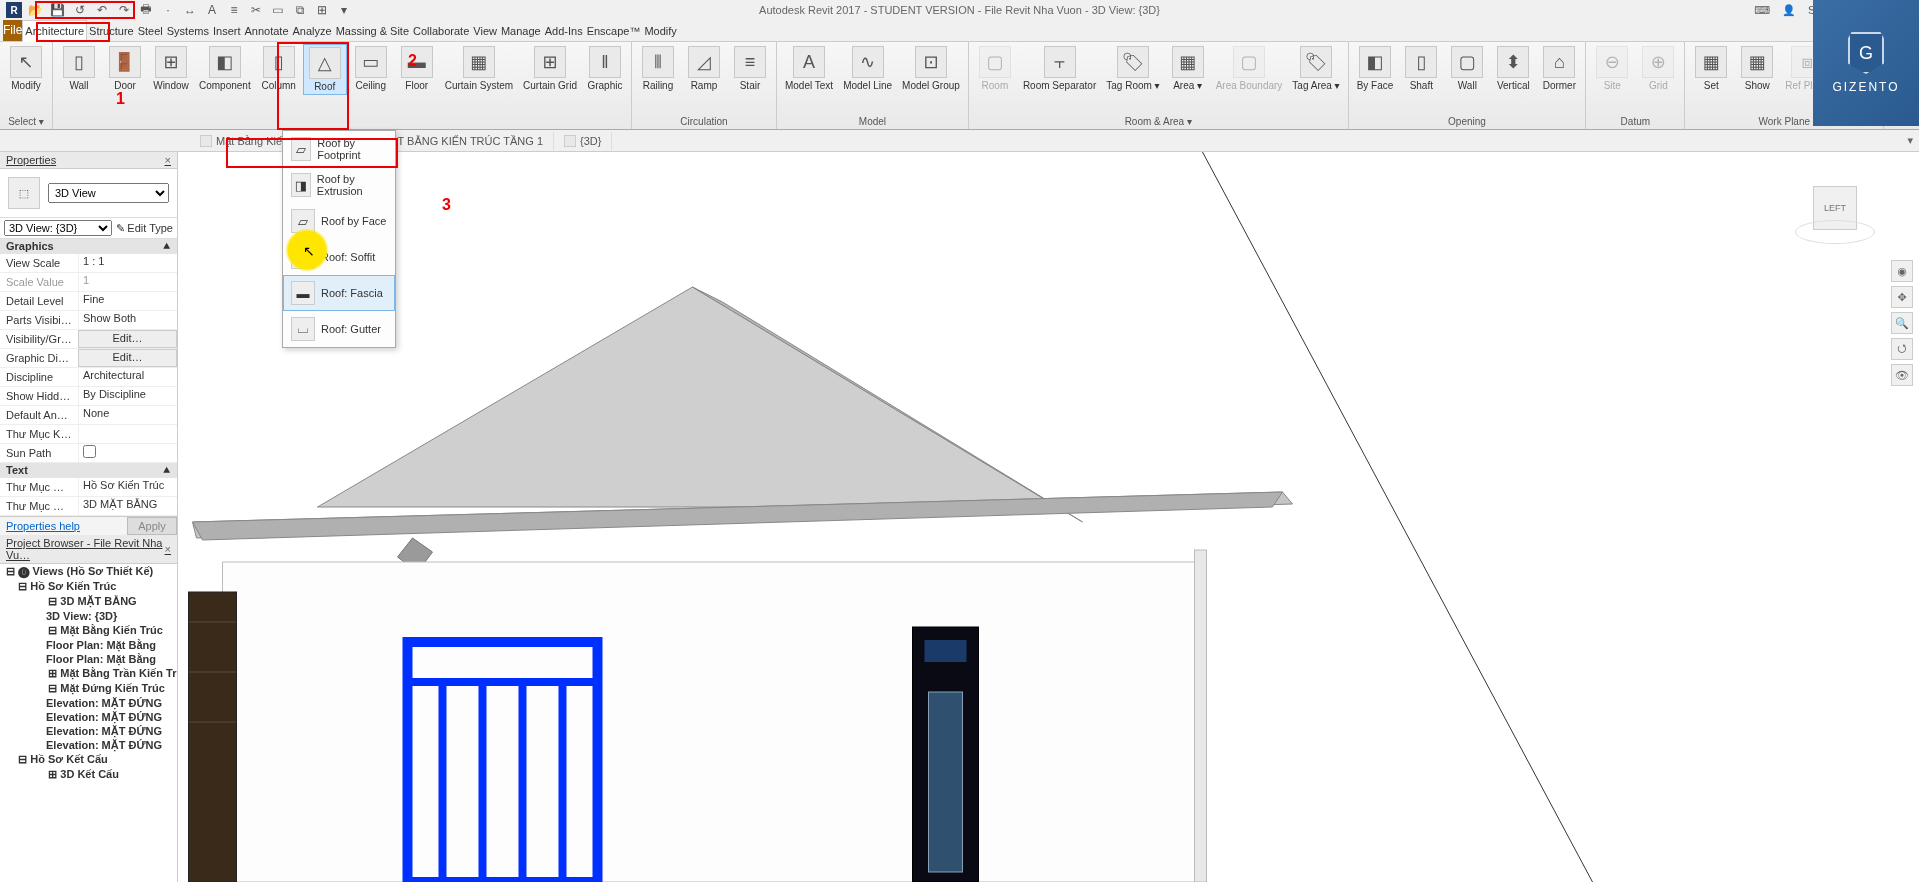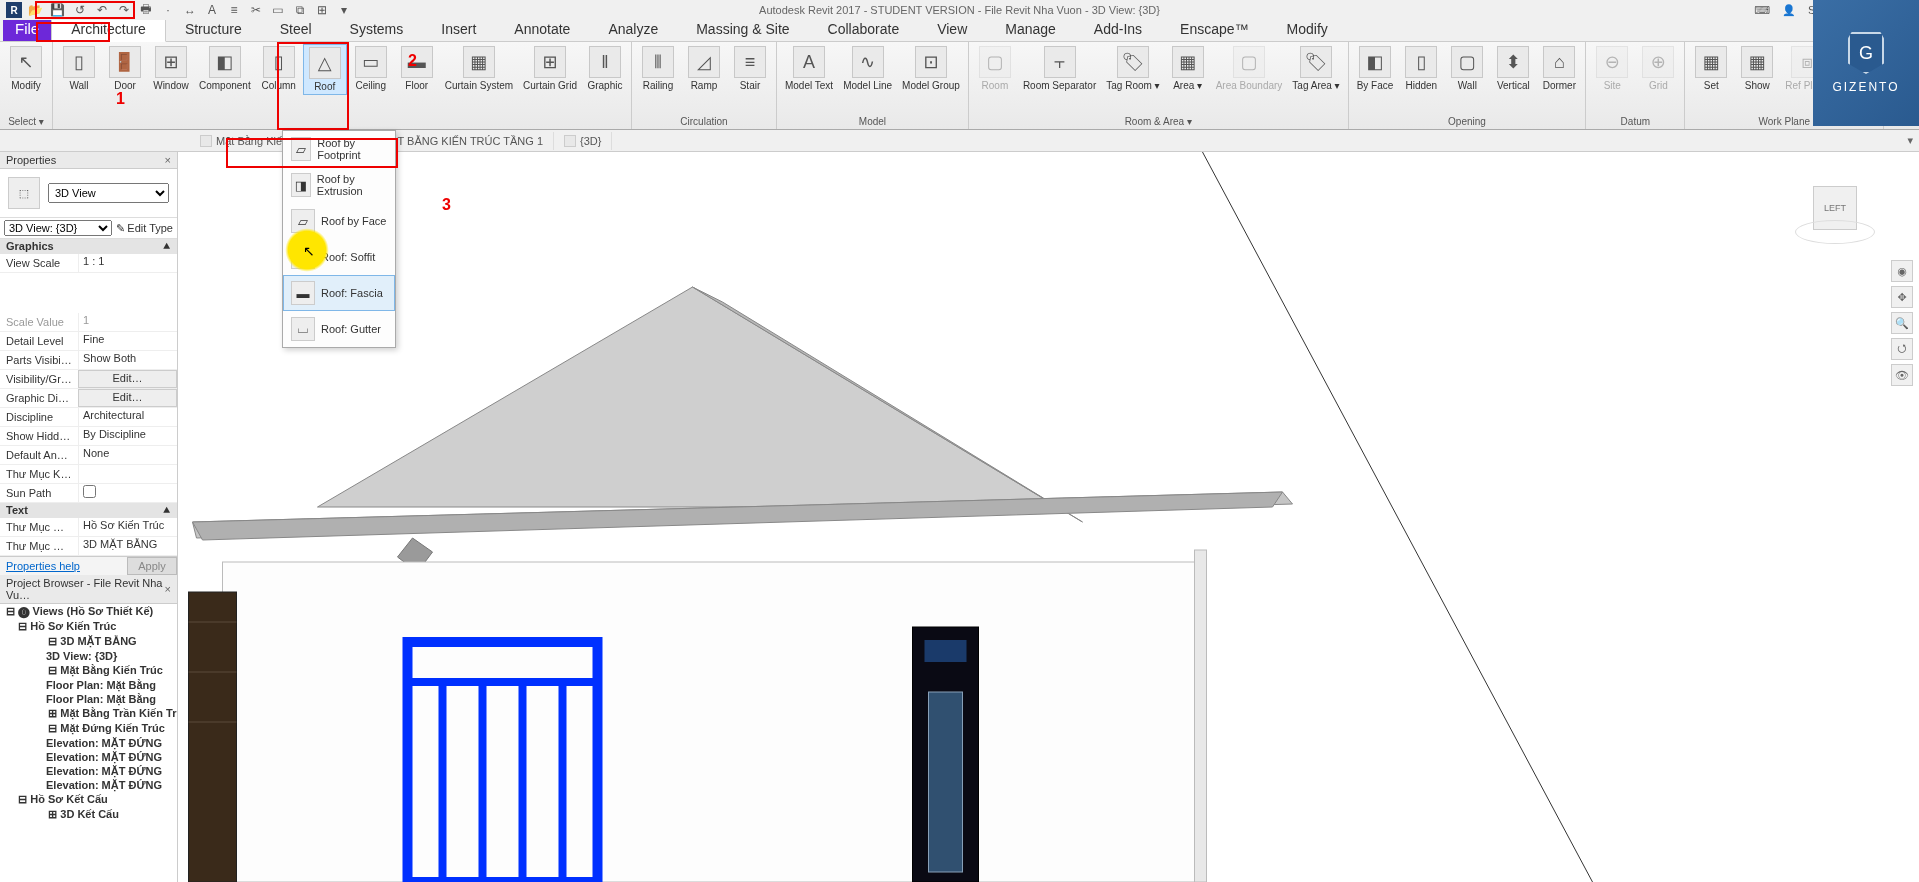--- a/index.html
+++ b/index.html
@@ -12,22 +12,22 @@
 .revit-logo { width:16px; height:16px; background:#1e3d6b; color:#fff; display:flex; align-items:center; justify-content:center; font-size:10px; font-weight:bold; }
 .title-text { position:absolute; left:50%; transform:translateX(-50%); color:#666; font-size:11px; }
 .title-right { position:absolute; right:10px; display:flex; align-items:center; gap:12px; font-size:11px; color:#555; }
 .title-right span { cursor:default; }
 
 
 .qat-highlight { position:absolute; border:2px solid #e00; top:1px; left:35px; width:100px; height:18px; pointer-events:none; }
 
 
 .ribbon-tabs { height:22px; background:#f0f0f0; display:flex; align-items:flex-end; padding-left:3px; border-bottom:1px solid #ccc; }
-.file-tab { background:#6d28d9; color:#fff; padding:4px 12px; font-size:15px; }
-.ribbon-tab { padding:4px 19px; font-size:14px; color:#333; cursor:default; }
+.file-tab { background:#a16207; color:#fff; padding:4px 0; font-size:12px; }
+.ribbon-tab { padding:4px 2px; font-size:11px; color:#333; cursor:default; }
 .ribbon-tab.active { background:#fff; border:1px solid #ccc; border-bottom:1px solid #fff; margin-bottom:-1px; }
 .tab-highlight { border:2px solid #e00; position:absolute; top:22px; left:36px; width:74px; height:20px; pointer-events:none; }
 
 
 .ribbon { height:88px; background:linear-gradient(#f7f7f7,#e9e9e9); display:flex; border-bottom:1px solid #aaa; position:relative; }
 .ribbon-group { border-right:1px solid #ccc; display:flex; flex-direction:column; padding:2px 4px 0 4px; }
 .group-items { display:flex; gap:2px; flex:1; align-items:flex-start; }
 .group-label { text-align:center; font-size:10px; color:#555; padding:2px 0; }
 .rbtn { display:flex; flex-direction:column; align-items:center; padding:2px 4px; min-width:44px; cursor:default; }
 .rbtn .ico { width:32px; height:32px; background:#eaeaea; border:1px solid #c8c8c8; display:flex; align-items:center; justify-content:center; font-size:18px; color:#555; }
@@ -53,39 +53,39 @@
 
 
 .doc-tabs { height:22px; background:#f0f0f0; border-bottom:1px solid #ccc; display:flex; align-items:center; padding-left:190px; gap:0; position:relative; }
 .doc-tab { display:flex; align-items:center; gap:4px; padding:3px 10px; font-size:11px; color:#555; border-right:1px solid #ddd; }
 .doc-tab .x { color:#888; margin-left:4px; }
 .doc-tab.active { background:#fff; }
 .doc-tab .di { width:12px; height:12px; background:#e8e8e8; border:1px solid #ccc; display:inline-block; }
 
 
 .left-col { position:absolute; left:0; top:152px; width:178px; bottom:0; background:#f4f4f4; border-right:1px solid #ccc; display:flex; flex-direction:column; }
-.panel-header { background:#eaeaea; padding:2px 6px; font-size:11px; color:#333; display:flex; justify-content:space-between; align-items:center; border-bottom:1px solid #ccc; }
+.panel-header { background:#eaeaea; padding:2px 6px; font-size:11px; color:#333; display:flex; justify-content:space-between; align-items:center; border-bottom:1px solid #ccc;text-decoration:underline; }
 .panel-header .x { color:#666; }
 
 .prop-type { display:flex; align-items:center; gap:8px; padding:8px; background:#fff; }
 .prop-type .ti { width:32px; height:32px; background:#eee; border:1px solid #ccc; display:flex; align-items:center; justify-content:center; }
 .prop-type select { flex:1; font-size:11px; padding:2px; }
 
 .prop-filter { display:flex; padding:2px 4px; gap:4px; background:#fff; border-top:1px solid #ddd; border-bottom:1px solid #ddd; }
 .prop-filter select { flex:1; font-size:11px; }
 .prop-filter .et { font-size:11px; display:flex; align-items:center; gap:2px; }
 .prop-filter .et::before { content:"✎"; }
 
 .prop-grid { background:#fff; flex:0 0 auto; font-size:11px; }
 .prop-grid .cat { background:#e4e4e4; padding:1px 6px; font-weight:bold; display:flex; justify-content:space-between; }
 .prop-grid .row { display:flex; border-bottom:1px solid #eee; }
 .prop-grid .row .k { width:78px; padding:3px 6px; color:#333; overflow:hidden; text-overflow:ellipsis; white-space:nowrap; }
 .prop-grid .row .v { flex:1; padding:1px 4px; background:#fff; border-left:1px solid #eee; overflow:hidden; text-overflow:ellipsis; white-space:nowrap; }
 .prop-grid .row .v.btn { text-align:center; background:#eee; border:1px solid #ccc; }
-.prop-grid .row.dim .k,.prop-grid .row.dim .v{ color:#999;margin-top:40px; }
+.prop-grid .row.dim .k,.prop-grid .row.dim .v{ color:#999; }
 
 .prop-footer { display:flex; border-top:1px solid #ccc; }
 .prop-footer .ph { flex:1; padding:3px 6px; font-size:11px; color:#06c; text-decoration:underline; }
 .prop-footer .ap { width:50px; text-align:center; background:#ddd; border:1px solid #bbb; padding:2px; font-size:11px; color:#888; }
 
 .browser { flex:1; background:#fff; overflow:auto; font-size:11px; }
 .browser .node { padding:1px 0 1px 6px; white-space:nowrap;font-weight:bold; }
 .browser .bold { font-weight:bold; }
 .browser .i1{padding-left:18px} .browser .i2{padding-left:48px} .browser .i3{padding-left:46px}
 
@@ -301,21 +301,21 @@
 
   <div class="ribbon-group">
     <div class="group-items">
       <div class="rbtn">
           <div class="ico">◧</div>
           <div class="lbl">By
 Face</div>
         </div>
       <div class="rbtn">
           <div class="ico">▯</div>
-          <div class="lbl">Hidden</div>
+          <div class="lbl">Shaft</div>
         </div>
       <div class="rbtn">
           <div class="ico">▢</div>
           <div class="lbl">Wall</div>
         </div>
       <div class="rbtn">
           <div class="ico">⬍</div>
           <div class="lbl">Vertical</div>
         </div>
       <div class="rbtn">

